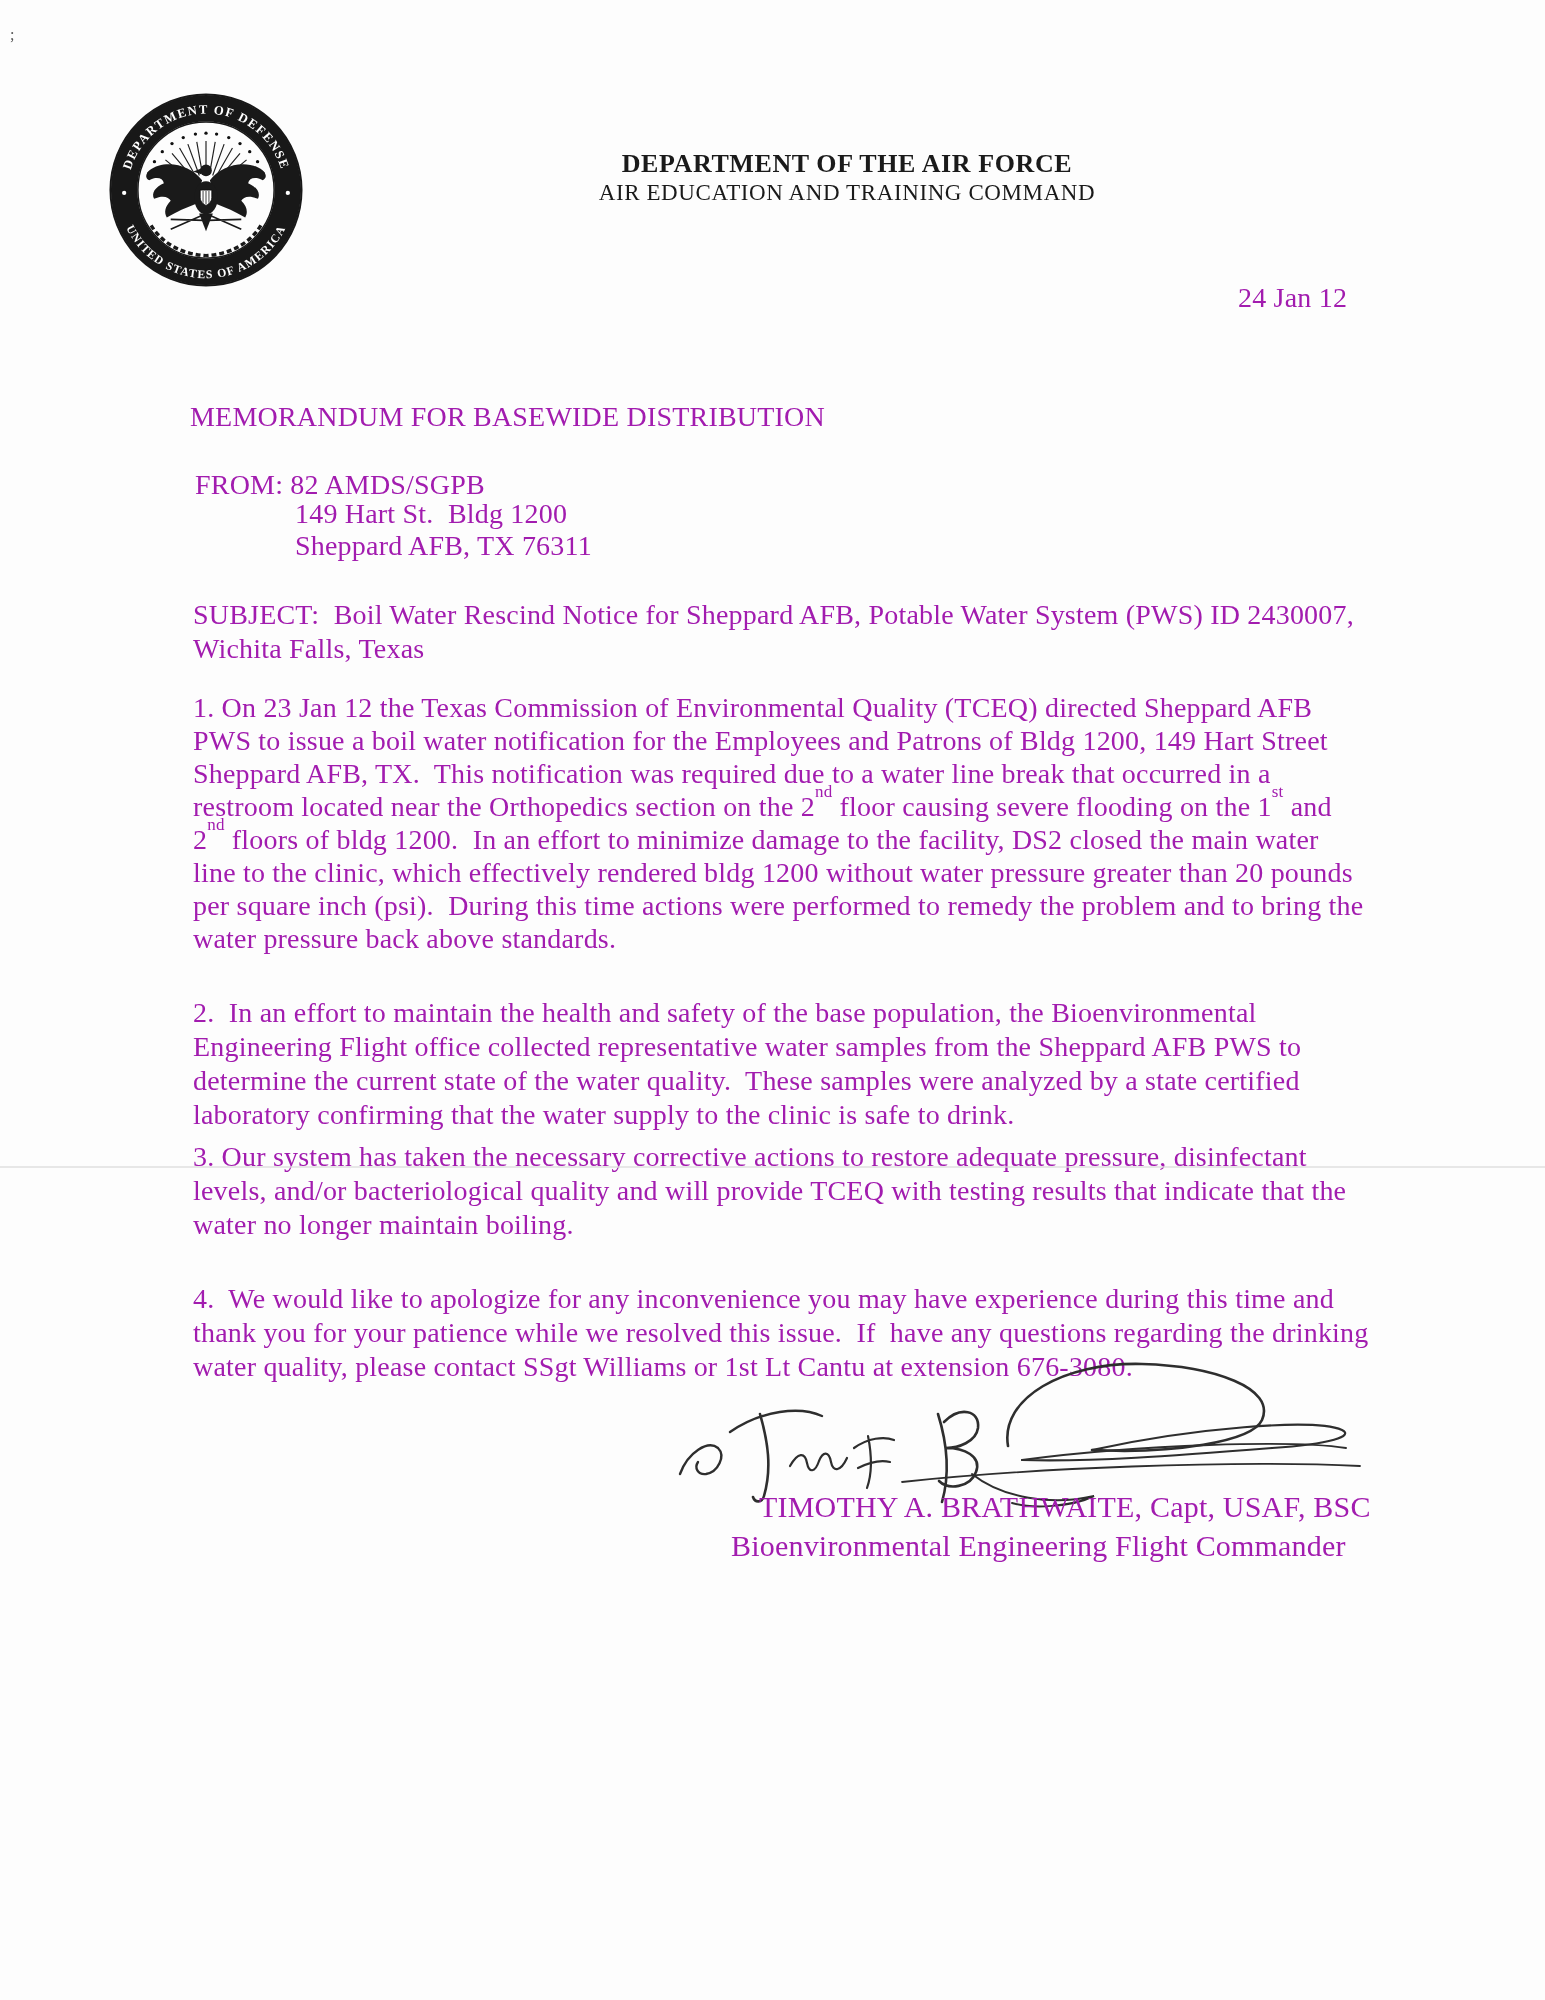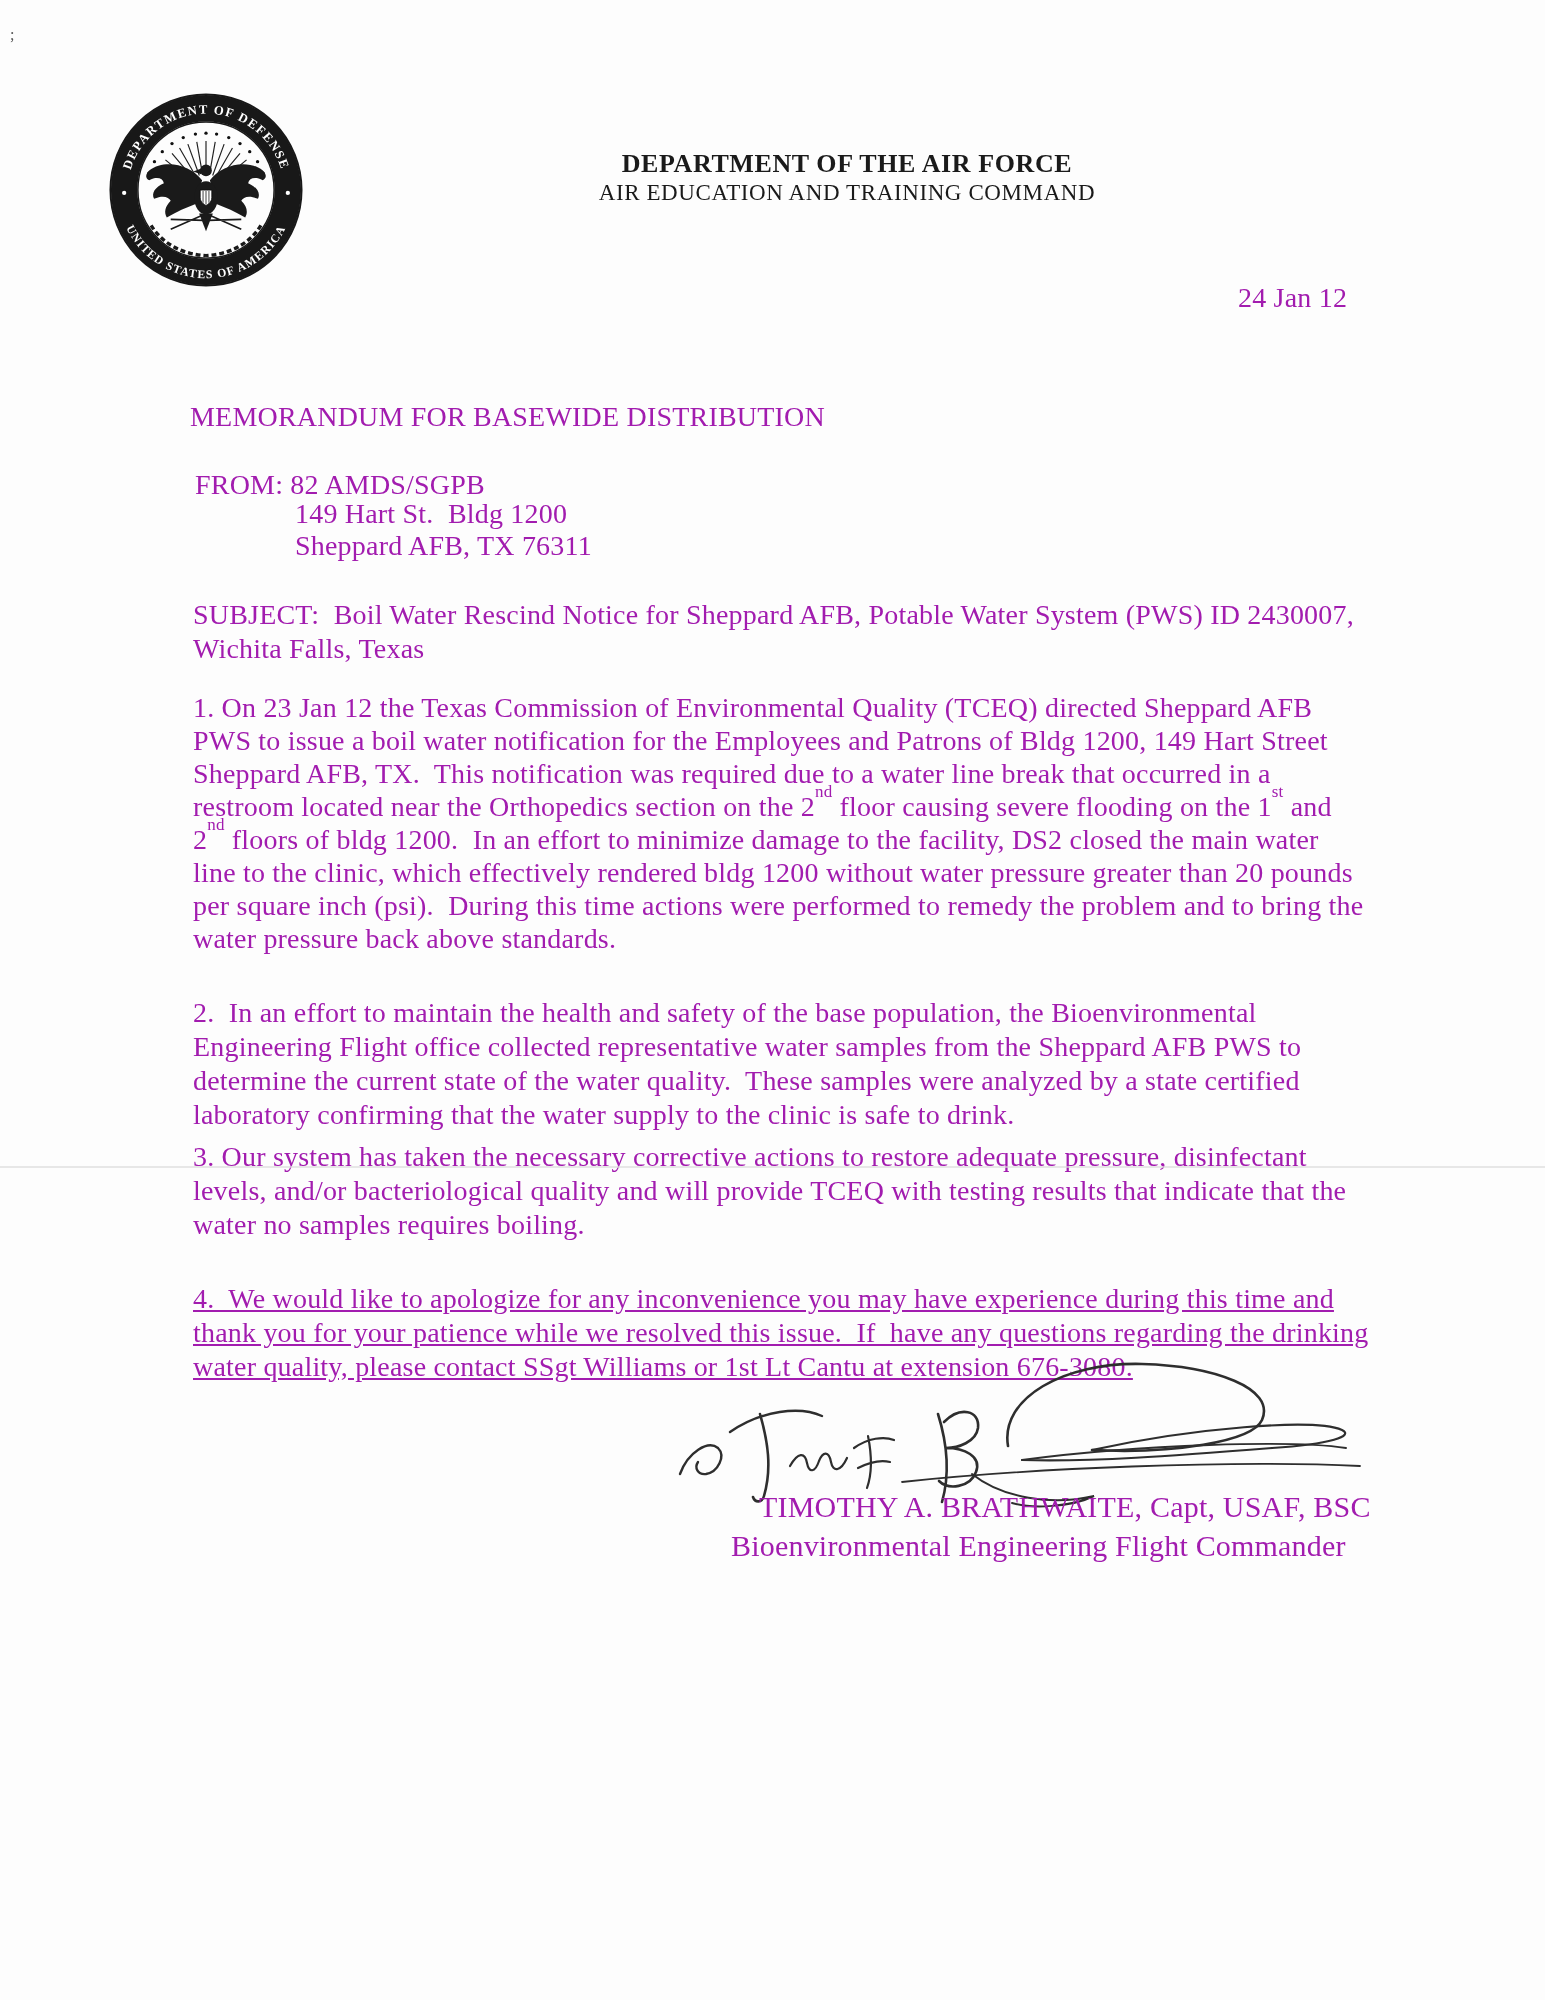--- a/index.html
+++ b/index.html
@@ -20,21 +20,21 @@
   .header-title { font-size:26px; font-weight:bold; line-height:30px; letter-spacing:0.6px; white-space:nowrap; }
   .header-subtitle { font-size:23px; line-height:28px; letter-spacing:0.6px; white-space:nowrap; }
   .date-line { left:1238px; top:281px; }
   .memo-line { left:190px; top:400px; }
   .from-line { left:195px; top:468px; }
   .from-addr { left:295px; top:498px; line-height:32px; }
   .subject-block { left:193px; top:598px; }
   .para-1 { left:193px; top:691px; }
   .para-2 { left:193px; top:996px; }
   .para-3 { left:193px; top:1140px; }
-  .para-4 { left:193px; top:1282px;text-decoration:underline; }
+  .para-4 { left:193px; top:1282px; }
   .scan-line { left:0; top:1166px; width:1545px; height:2px; background:#dcdcdc; opacity:0.65; }
   .scan-speck { left:10px; top:28px; width:4px; height:13px; color:#555; font-size:16px; line-height:13px; }
   .seal { left:108px; top:92px; width:196px; height:196px; filter:blur(0.3px); }
   .seal text { font-family:"Liberation Serif","DejaVu Serif",serif; font-weight:bold; }
   .signature-svg { left:672px; top:1356px; width:694px; height:160px; }
   .sig-name  { left:734px; top:1489px; font-size:30px; line-height:36px;margin-left:25px; }
   .sig-title { left:731px; top:1528px; font-size:30px; line-height:36px; }
 </style>
 </head>
 <body>
@@ -102,21 +102,21 @@
 
   <div class="abs doc-text memo-line">MEMORANDUM FOR BASEWIDE DISTRIBUTION</div>
 
   <div class="abs doc-text from-line">FROM: 82 AMDS/SGPB</div>
   <div class="abs doc-text from-addr lh31"><span>149 Hart St.  Bldg 1200</span><br><span>Sheppard AFB, TX 76311</span></div>
 
   <div class="abs doc-text subject-block"><span>SUBJECT:  Boil Water Rescind Notice for Sheppard AFB, Potable Water System (PWS) ID 2430007,</span><br><span>Wichita Falls, Texas</span></div>
 
   <p class="abs doc-text para-1 lh33"><span>1. On 23 Jan 12 the Texas Commission of Environmental Quality (TCEQ) directed Sheppard AFB</span><br><span>PWS to issue a boil water notification for the Employees and Patrons of Bldg 1200, 149 Hart Street</span><br><span>Sheppard AFB, TX.  This notification was required due to a water line break that occurred in a</span><br><span>restroom located near the Orthopedics section on the 2</span><sup>nd</sup><span> floor causing severe flooding on the 1</span><sup>st</sup><span> and</span><br><span>2</span><sup>nd</sup><span> floors of bldg 1200.  In an effort to minimize damage to the facility, DS2 closed the main water</span><br><span>line to the clinic, which effectively rendered bldg 1200 without water pressure greater than 20 pounds</span><br><span>per square inch (psi).  During this time actions were performed to remedy the problem and to bring the</span><br><span>water pressure back above standards.</span></p>
   <p class="abs doc-text para-2"><span>2.  In an effort to maintain the health and safety of the base population, the Bioenvironmental</span><br><span>Engineering Flight office collected representative water samples from the Sheppard AFB PWS to</span><br><span>determine the current state of the water quality.  These samples were analyzed by a state certified</span><br><span>laboratory confirming that the water supply to the clinic is safe to drink.</span></p>
-  <p class="abs doc-text para-3"><span>3. Our system has taken the necessary corrective actions to restore adequate pressure, disinfectant</span><br><span>levels, and/or bacteriological quality and will provide TCEQ with testing results that indicate that the</span><br><span>water no samples requires boiling.</span></p>
+  <p class="abs doc-text para-3"><span>3. Our system has taken the necessary corrective actions to restore adequate pressure, disinfectant</span><br><span>levels, and/or bacteriological quality and will provide TCEQ with testing results that indicate that the</span><br><span>water no longer maintain boiling.</span></p>
   <p class="abs doc-text para-4"><span>4.  We would like to apologize for any inconvenience you may have experience during this time and</span><br><span>thank you for your patience while we resolved this issue.  If  have any questions regarding the drinking</span><br><span>water quality, please contact SSgt Williams or 1st Lt Cantu at extension 676-3080.</span></p>
 
   <div class="abs scan-line"></div>
 
   <svg class="abs signature-svg" viewBox="0 0 694 160" aria-hidden="true">
     <g stroke="#2e2e2e" fill="none" stroke-linecap="round">
       <path stroke-width="2.6" d="M336,90 C328,42 392,6 470,8 C542,10 604,32 590,64 C580,86 500,98 420,94"></path>
       <path stroke-width="2.2" d="M420,94 C520,72 642,62 670,74 C682,80 660,88 600,92 C500,100 420,106 350,104"></path>
       <path stroke-width="1.9" d="M350,104 C470,88 622,84 674,92"></path>
       <path stroke-width="1.8" d="M230,126 C360,112 560,104 688,110"></path>

